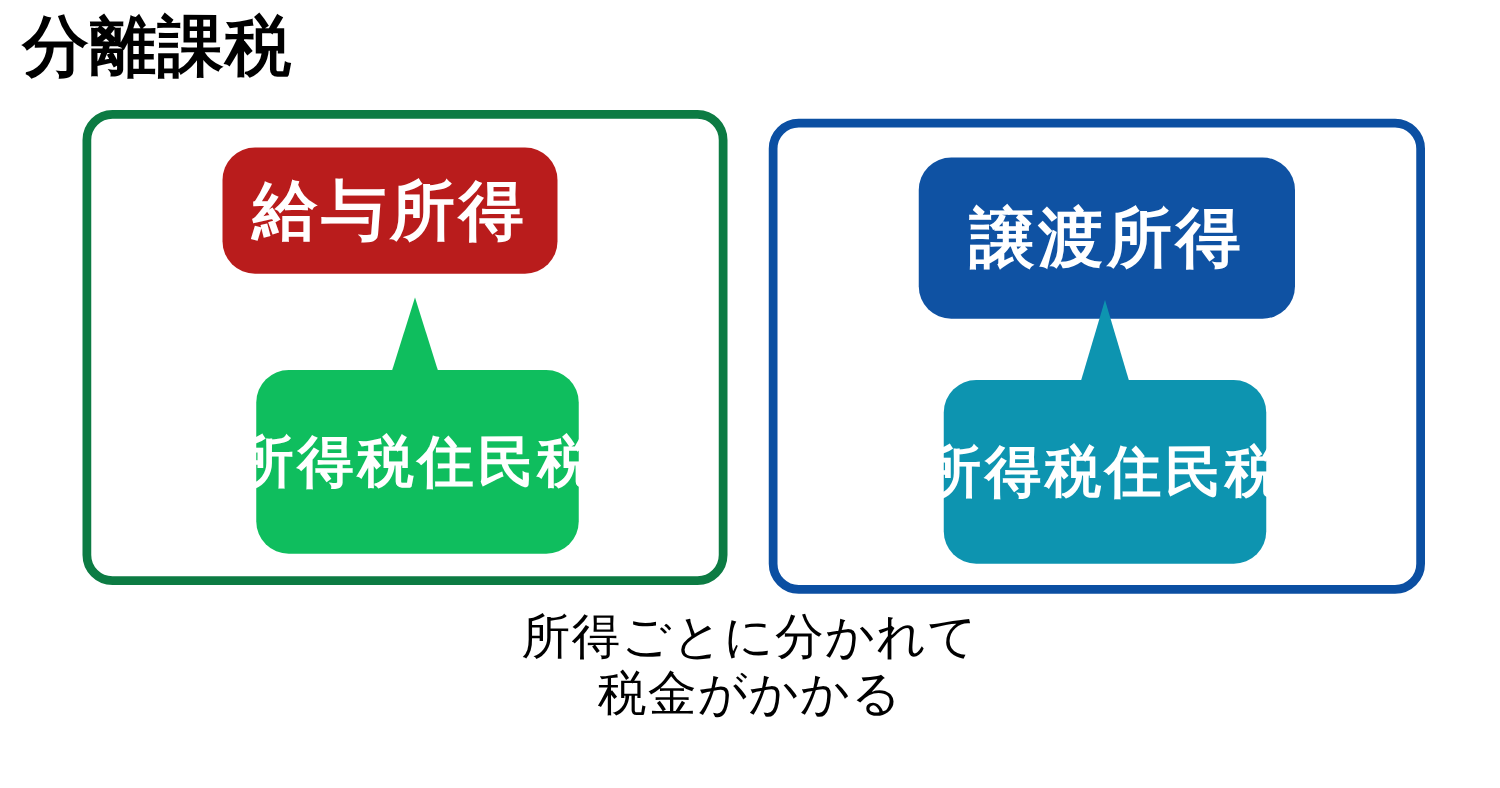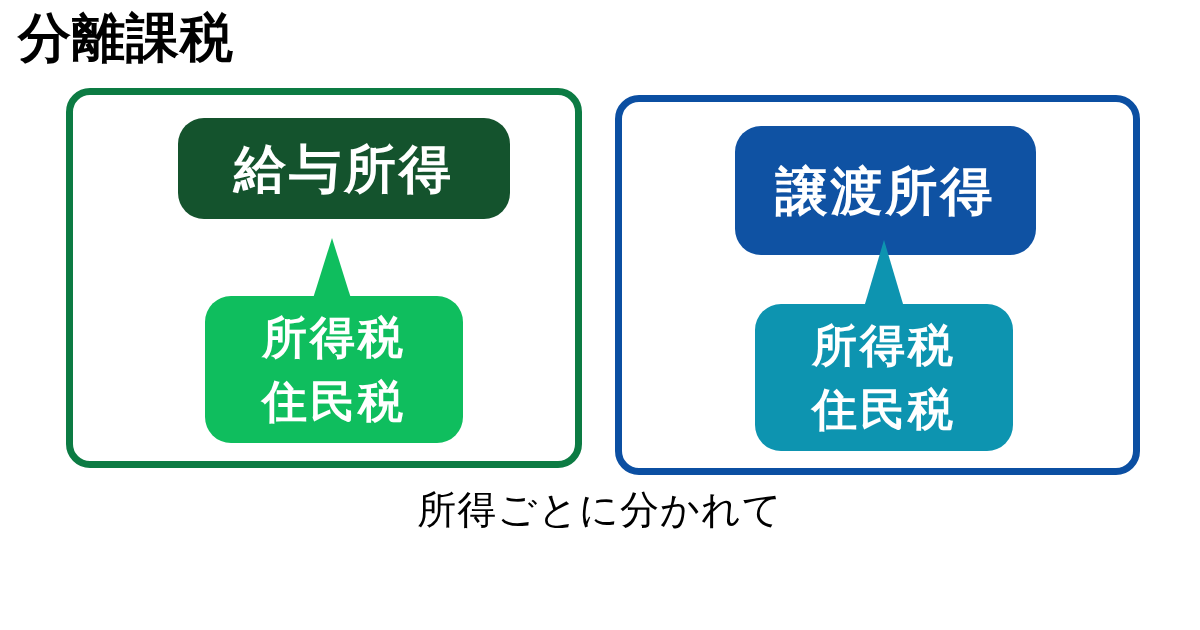--- a/index.html
+++ b/index.html
@@ -68,23 +68,23 @@
     color: #ffffff;
     font-weight: bold;
     font-size: 52px;
     letter-spacing: 3px;
     line-height: 1;
     white-space: nowrap;
   }
   .income-green {
     left: 178px;
     top: 118px;
-    width: 332px;
+    width: 268px;
     height: 101px;
-    background: #14532d;
+    background: #b91c1c;
   }
   .income-blue {
     left: 735px;
     top: 126px;
     width: 301px;
     height: 129px;
     background: #0f52a3;
   }
 
   
@@ -104,21 +104,21 @@
     left: 862px;
     top: 240px;
     border-bottom: 74px solid #0d94b0;
   }
 
   
   .tax-box {
     position: absolute;
     border-radius: 26px;
     display: flex;
-    flex-direction: column;
+    flex-direction: row;
     align-items: center;
     justify-content: center;
   }
   .tax-line {
     color: #ffffff;
     font-weight: bold;
     font-size: 45px;
     letter-spacing: 3px;
     line-height: 1.42;
     white-space: nowrap;
@@ -180,15 +180,16 @@
 
   <div class="arrow arrow-blue"></div>
 
   <div class="tax-box tax-blue">
     <span class="tax-line">所得税</span>
     <span class="tax-line">住民税</span>
   </div>
 
   <div class="caption">
     <span class="cline">所得ごとに分かれて</span>
+    <span class="cline">税金がかかる</span>
   </div>
 
 </div>
 
 </body></html>

